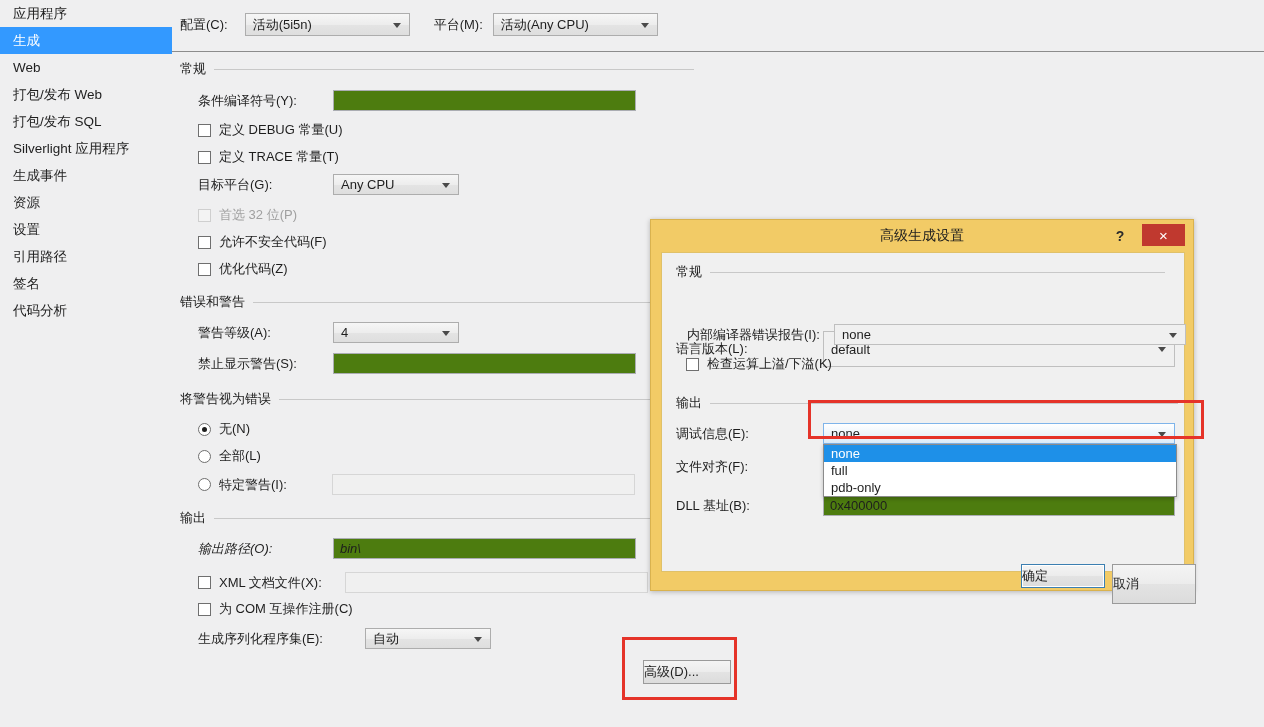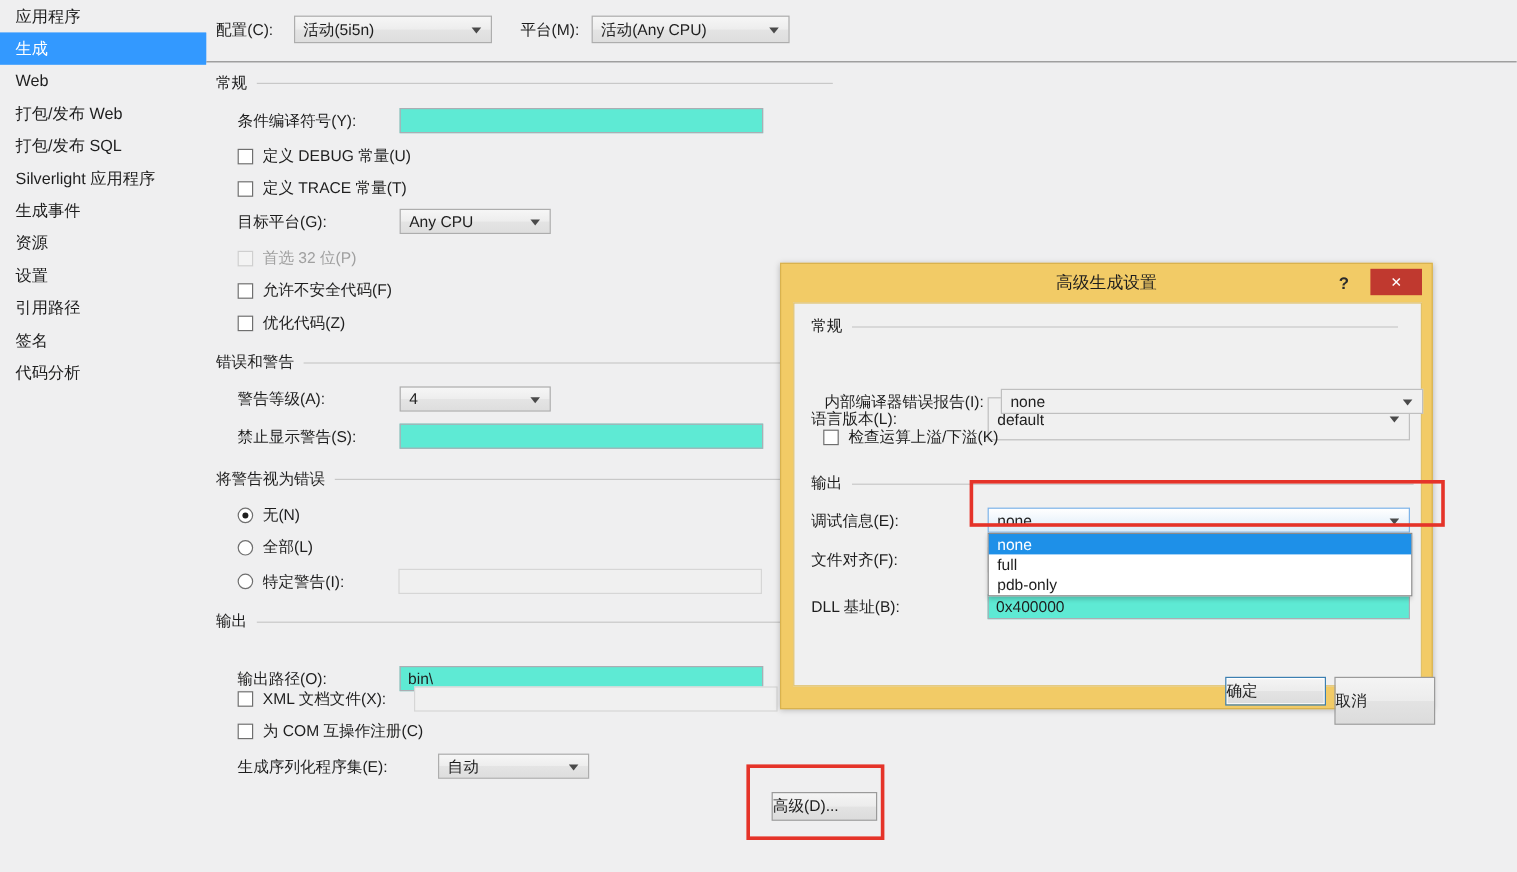--- a/index.html
+++ b/index.html
@@ -78,21 +78,21 @@
   .combo .arrow {
     position: absolute; right: 8px; top: 50%;
     margin-top: -2px;
     width: 0; height: 0;
     border-left: 4.5px solid transparent;
     border-right: 4.5px solid transparent;
     border-top: 5px solid #4a4a4a;
   }
   .tbox {
     box-sizing: border-box;
-    background: #5eead4;
+    background: #4d7c0f;
     border: 1px solid #abadb3;
     font-size: 13px;
     color: #1e1e1e;
     padding-left: 6px;
     display: flex; align-items: center;
   }
   .tbox.disabled {
     background: #f0f0f0;
     border: 1px solid #d6d6d6;
     color: #a0a0a0;
@@ -365,21 +365,21 @@
       <div class="tbox disabled" style="width:303px; height:21px; margin-left:4px;">
         <span></span>
       </div>
     </div>
 
     <div class="group" style="left:8px; top:509px;">
       <span>输出</span>
       <span class="line" style="width:452px;"></span>
     </div>
 
-    <div class="row" style="left:26px; top:555px;">
+    <div class="row" style="left:26px; top:538px;font-style:italic;">
       <span class="lbl" style="width:135px;">输出路径(O):</span>
       <div class="tbox" style="width:303px; height:21px;">
         <span>bin\</span>
       </div>
     </div>
 
     <div class="row" style="left:26px; top:572px;">
       <span class="chk"></span>
       <span class="lbl" style="margin-left:8px; width:126px;">XML 文档文件(X):</span>
       <div class="tbox disabled" style="width:303px; height:21px;">

